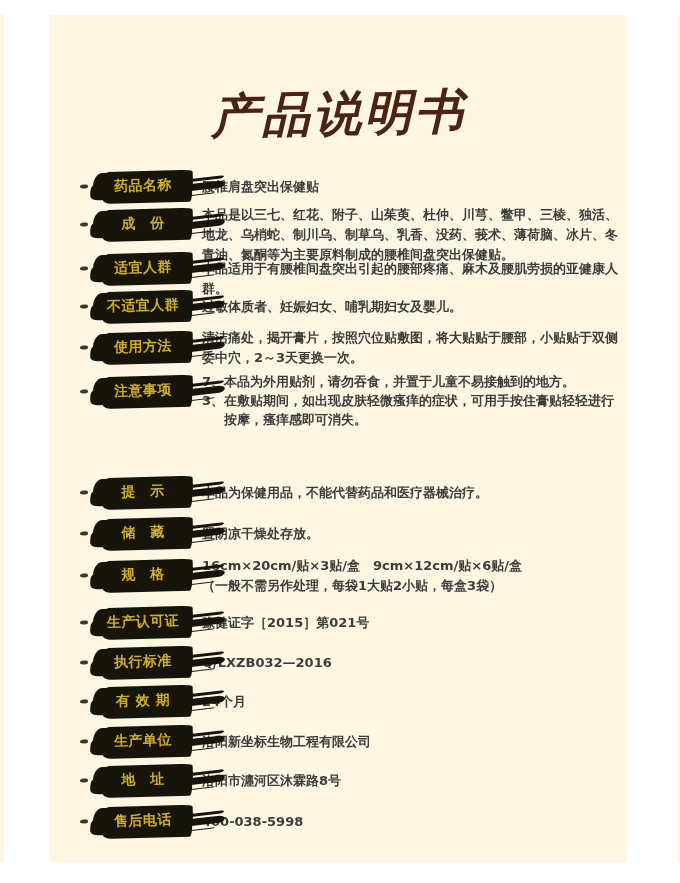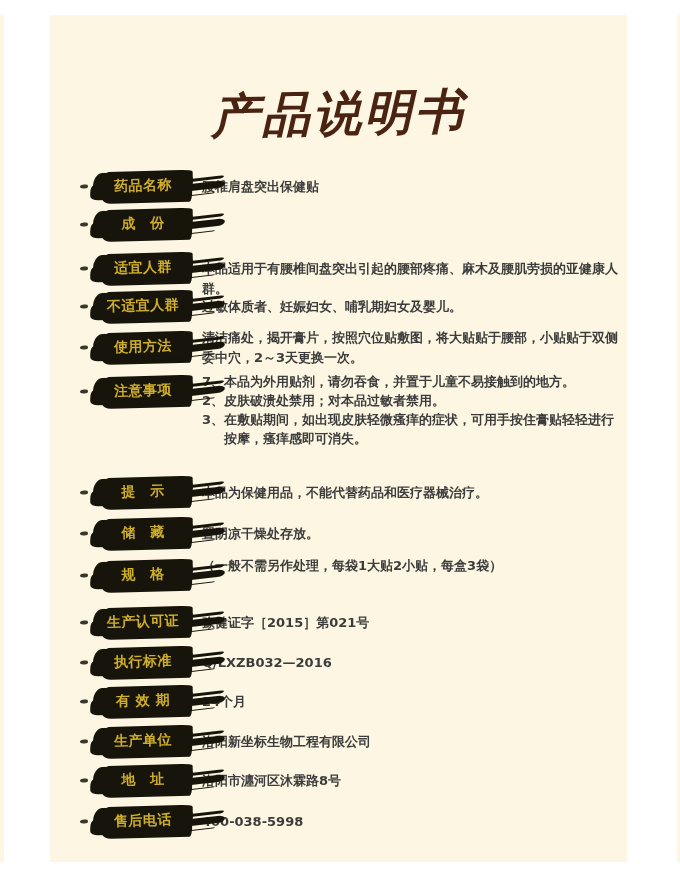--- a/index.html
+++ b/index.html
@@ -73,20 +73,23 @@
   </div>
   <div class="content">
     <div class="line">腰椎肩盘突出保健贴</div>
   </div>
 </div>
 
 <div class="row multi" style="top:205px">
   <div class="label-wrap">
     <span class="label-text">成　份</span>
   </div>
+  <div class="content">
+    <div class="line">本品是以三七、红花、附子、山茱萸、杜仲、川芎、鳖甲、三棱、独活、地龙、乌梢蛇、制川乌、制草乌、乳香、没药、莪术、薄荷脑、冰片、冬青油、氮酮等为主要原料制成的腰椎间盘突出保健贴。</div>
+  </div>
 </div>
 
 <div class="row single" style="top:254px">
   <div class="label-wrap">
     <span class="label-text">适宜人群</span>
   </div>
   <div class="content">
     <div class="line">本品适用于有腰椎间盘突出引起的腰部疼痛、麻木及腰肌劳损的亚健康人群。</div>
   </div>
 </div>
@@ -108,21 +111,20 @@
     <div class="line">清洁痛处，揭开膏片，按照穴位贴敷图，将大贴贴于腰部，小贴贴于双侧委中穴，2～3天更换一次。</div>
   </div>
 </div>
 
 <div class="row multi list" style="top:372px">
   <div class="label-wrap">
     <span class="label-text">注意事项</span>
   </div>
   <div class="content">
     <div class="line">7、本品为外用贴剂，请勿吞食，并置于儿童不易接触到的地方。</div>
-    <div class="line">2、皮肤破溃处禁用；对本品过敏者禁用。</div>
     <div class="line">3、在敷贴期间，如出现皮肤轻微瘙痒的症状，可用手按住膏贴轻轻进行按摩，瘙痒感即可消失。</div>
   </div>
 </div>
 
 <div class="row single" style="top:478px">
   <div class="label-wrap">
     <span class="label-text">提　示</span>
   </div>
   <div class="content">
     <div class="line">本品为保健用品，不能代替药品和医疗器械治疗。</div>
@@ -136,20 +138,21 @@
   <div class="content">
     <div class="line">置阴凉干燥处存放。</div>
   </div>
 </div>
 
 <div class="row multi" style="top:556px">
   <div class="label-wrap">
     <span class="label-text">规　格</span>
   </div>
   <div class="content">
+    <div class="line">16cm×20cm/贴×3贴/盒　9cm×12cm/贴×6贴/盒</div>
     <div class="line">（一般不需另作处理，每袋1大贴2小贴，每盒3袋）</div>
   </div>
 </div>
 
 <div class="row single" style="top:608px">
   <div class="label-wrap">
     <span class="label-text">生产认可证</span>
   </div>
   <div class="content">
     <div class="line">豫健证字［2015］第021号</div>

